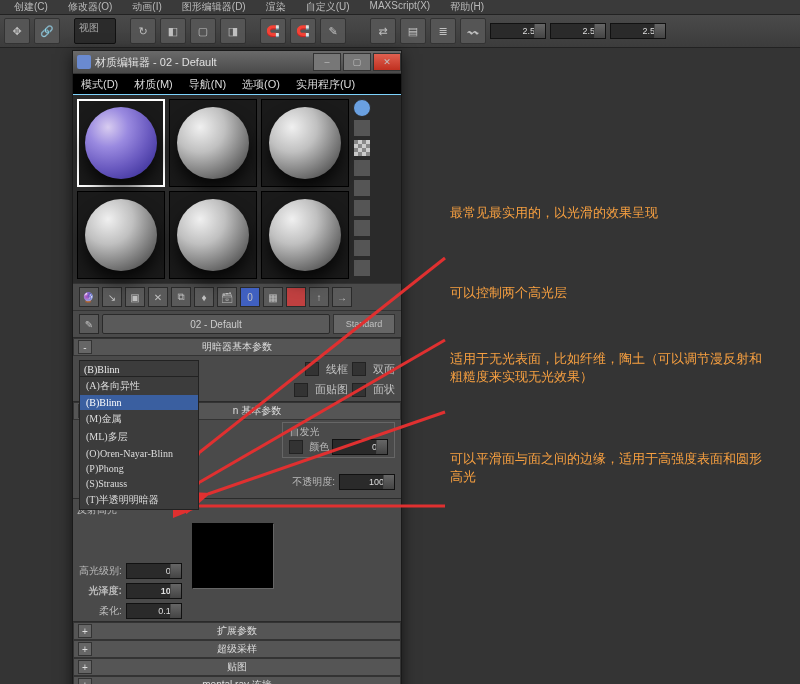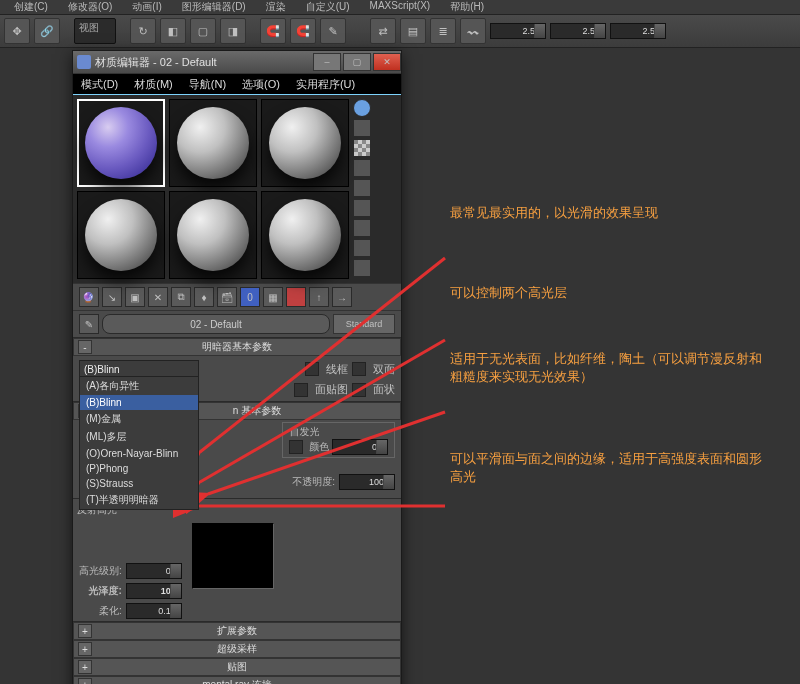--- a/index.html
+++ b/index.html
@@ -162,21 +162,21 @@
 .toolrow div {
   width: 18px;
   height: 18px;
   border: 1px solid #2a2a2a;
   background: #5a5a5a;
   display:flex;
   align-items:center;
   justify-content:center;
   font-size:10px;
 }
-.fill-tb {flex:1;height:18px;background:#222;border:1px solid #111;color:#ccc;font-size:10px;padding:0 4px;display:flex;align-items:center;border-radius:8px;}
+.fill-tb {flex:1;height:18px;background:#222;border:1px solid #111;color:#ccc;font-size:10px;padding:0 4px;display:flex;align-items:center;border-radius:2px;}
 .param-section {
   background: #4a4a4a;
   border-top: 1px solid #2a2a2a;
 }
 .rollup-header {
   height: 16px;
   background: #555;
   border: 1px solid #333;
   display: flex;
   align-items: center;
@@ -195,20 +195,21 @@
   display:flex;
   align-items:center;
   justify-content:center;
   font-size:10px;
 }
 .shader-row {
   display: flex;
   align-items: center;
   padding: 4px 6px;
   gap: 4px;
+  font-family: Liberation Serif, serif;
 }
 .shader-dropdown-wrap { position: relative; }
 .shader-dropdown {
   width: 110px;
   height: 16px;
   background: #3c3c3c;
   border: 1px solid #222;
   color: #eee;
   font-size: 10px;
   padding: 0 4px;

